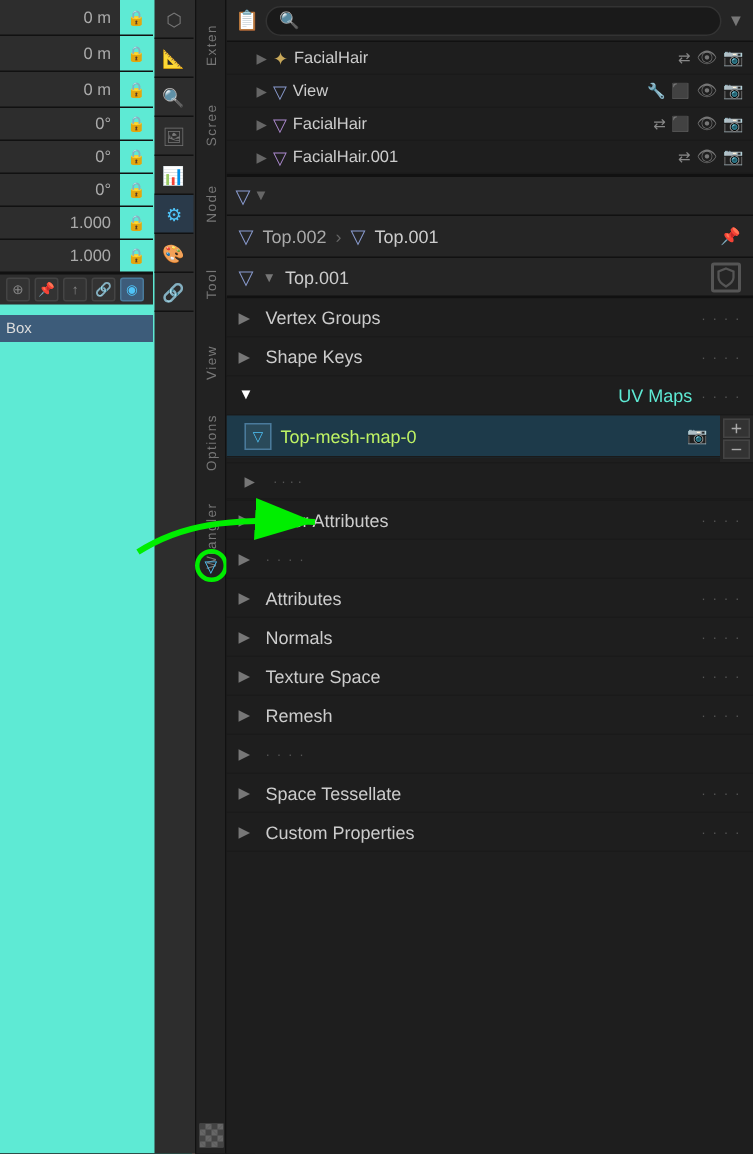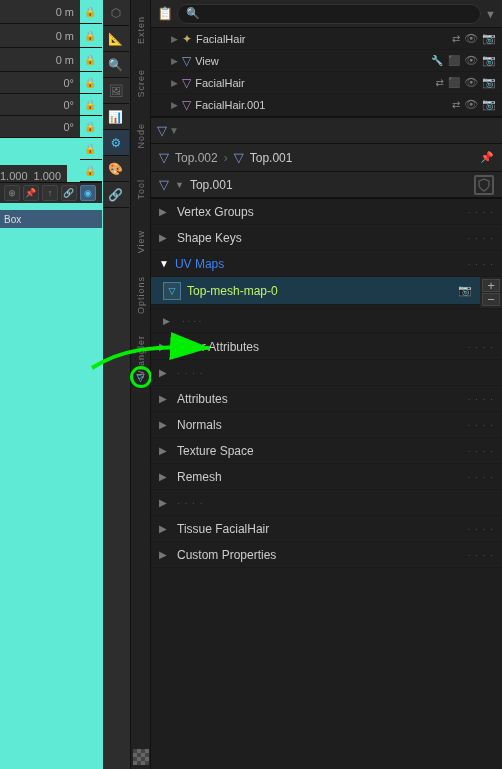--- a/index.html
+++ b/index.html
@@ -335,21 +335,21 @@
     <div class="degree-row" style="height:22px;background:#2d2d2d;border-bottom:1px solid #111;display:flex;align-items:center;justify-content:flex-end;padding-right:6px;color:#aaa;font-size:11px;">0°</div>
     <div class="degree-row" style="height:22px;background:#2d2d2d;border-bottom:1px solid #111;display:flex;align-items:center;justify-content:flex-end;padding-right:6px;color:#aaa;font-size:11px;">0°</div>
     <div class="degree-row" style="height:22px;background:#2d2d2d;border-bottom:1px solid #111;display:flex;align-items:center;justify-content:flex-end;padding-right:6px;color:#aaa;font-size:11px;">0°</div>
   </div>
   <div style="position:absolute;top:72px;left:80px;width:22px;display:flex;flex-direction:column;align-items:center;">
     <div style="width:22px;height:22px;display:flex;align-items:center;justify-content:center;color:#777;font-size:10px;border-bottom:1px solid #111;">🔒</div>
     <div style="width:22px;height:22px;display:flex;align-items:center;justify-content:center;color:#777;font-size:10px;border-bottom:1px solid #111;">🔒</div>
     <div style="width:22px;height:22px;display:flex;align-items:center;justify-content:center;color:#777;font-size:10px;border-bottom:1px solid #111;">🔒</div>
   </div>
 
-  <div style="position:absolute;top:138px;left:0;width:80px;display:flex;flex-direction:row;margin-top:27px;">
+  <div style="position:absolute;top:138px;left:0;width:80px;display:flex;flex-direction:column;">
     <div style="height:22px;background:#2d2d2d;border-bottom:1px solid #111;display:flex;align-items:center;justify-content:flex-end;padding-right:6px;color:#aaa;font-size:11px;">1.000</div>
     <div style="height:22px;background:#2d2d2d;border-bottom:1px solid #111;display:flex;align-items:center;justify-content:flex-end;padding-right:6px;color:#aaa;font-size:11px;">1.000</div>
   </div>
   <div style="position:absolute;top:138px;left:80px;width:22px;display:flex;flex-direction:column;align-items:center;">
     <div style="width:22px;height:22px;display:flex;align-items:center;justify-content:center;color:#777;font-size:10px;border-bottom:1px solid #111;">🔒</div>
     <div style="width:22px;height:22px;display:flex;align-items:center;justify-content:center;color:#777;font-size:10px;border-bottom:1px solid #111;">🔒</div>
   </div>
 
   <div style="position:absolute;top:182px;left:0;width:102px;background:#2d2d2d;border-top:1px solid #111;display:flex;align-items:center;padding:2px 4px;gap:3px;">
     <div style="width:16px;height:16px;background:#333;border:1px solid #444;border-radius:2px;display:flex;align-items:center;justify-content:center;font-size:9px;color:#888;">⊕</div>
@@ -497,21 +497,21 @@
 
     <div class="section-row">
       <span class="section-arrow">▶</span>
       <span class="section-label">Shape Keys</span>
       <span class="section-dots">· · · ·</span>
     </div>
 
     <div class="uv-section">
       <div class="uv-header">
         <span class="uv-arrow-down">▼</span>
-        <span style="flex:1;font-size:12px;color:#3b82f6;">UV Maps</span>
+        <span style="flex:1;font-size:12px;color:#5eead4;text-align:right;">UV Maps</span>
         <span class="section-dots">· · · ·</span>
       </div>
 
       <div style="display:flex;align-items:stretch;border-bottom:1px solid #1a1a1a;">
         <div class="uv-item-row uv-item-selected" style="flex:1;background:#1d3a4a;">
           <div class="uv-item-icon" style="width:18px;height:18px;background:#2a4a5a;border:1px solid #4a7a9b;display:flex;align-items:center;justify-content:center;font-size:9px;color:#4fc3f7;">▽</div>
           <span class="uv-item-name">Top-mesh-map-0</span>
           <span class="uv-camera-icon">📷</span>
         </div>
 
@@ -562,21 +562,21 @@
       <span class="section-dots">· · · ·</span>
     </div>
 
     <div class="section-row">
       <span class="section-arrow">▶</span>
       <span class="section-dots">· · · ·</span>
     </div>
 
     <div class="section-row">
       <span class="section-arrow">▶</span>
-      <span class="section-label">Tissue FacialHair</span>
+      <span class="section-label">Space Tessellate</span>
       <span class="section-dots">· · · ·</span>
     </div>
 
     <div class="section-row">
       <span class="section-arrow">▶</span>
       <span class="section-label">Custom Properties</span>
       <span class="section-dots">· · · ·</span>
     </div>
 
   </div>

